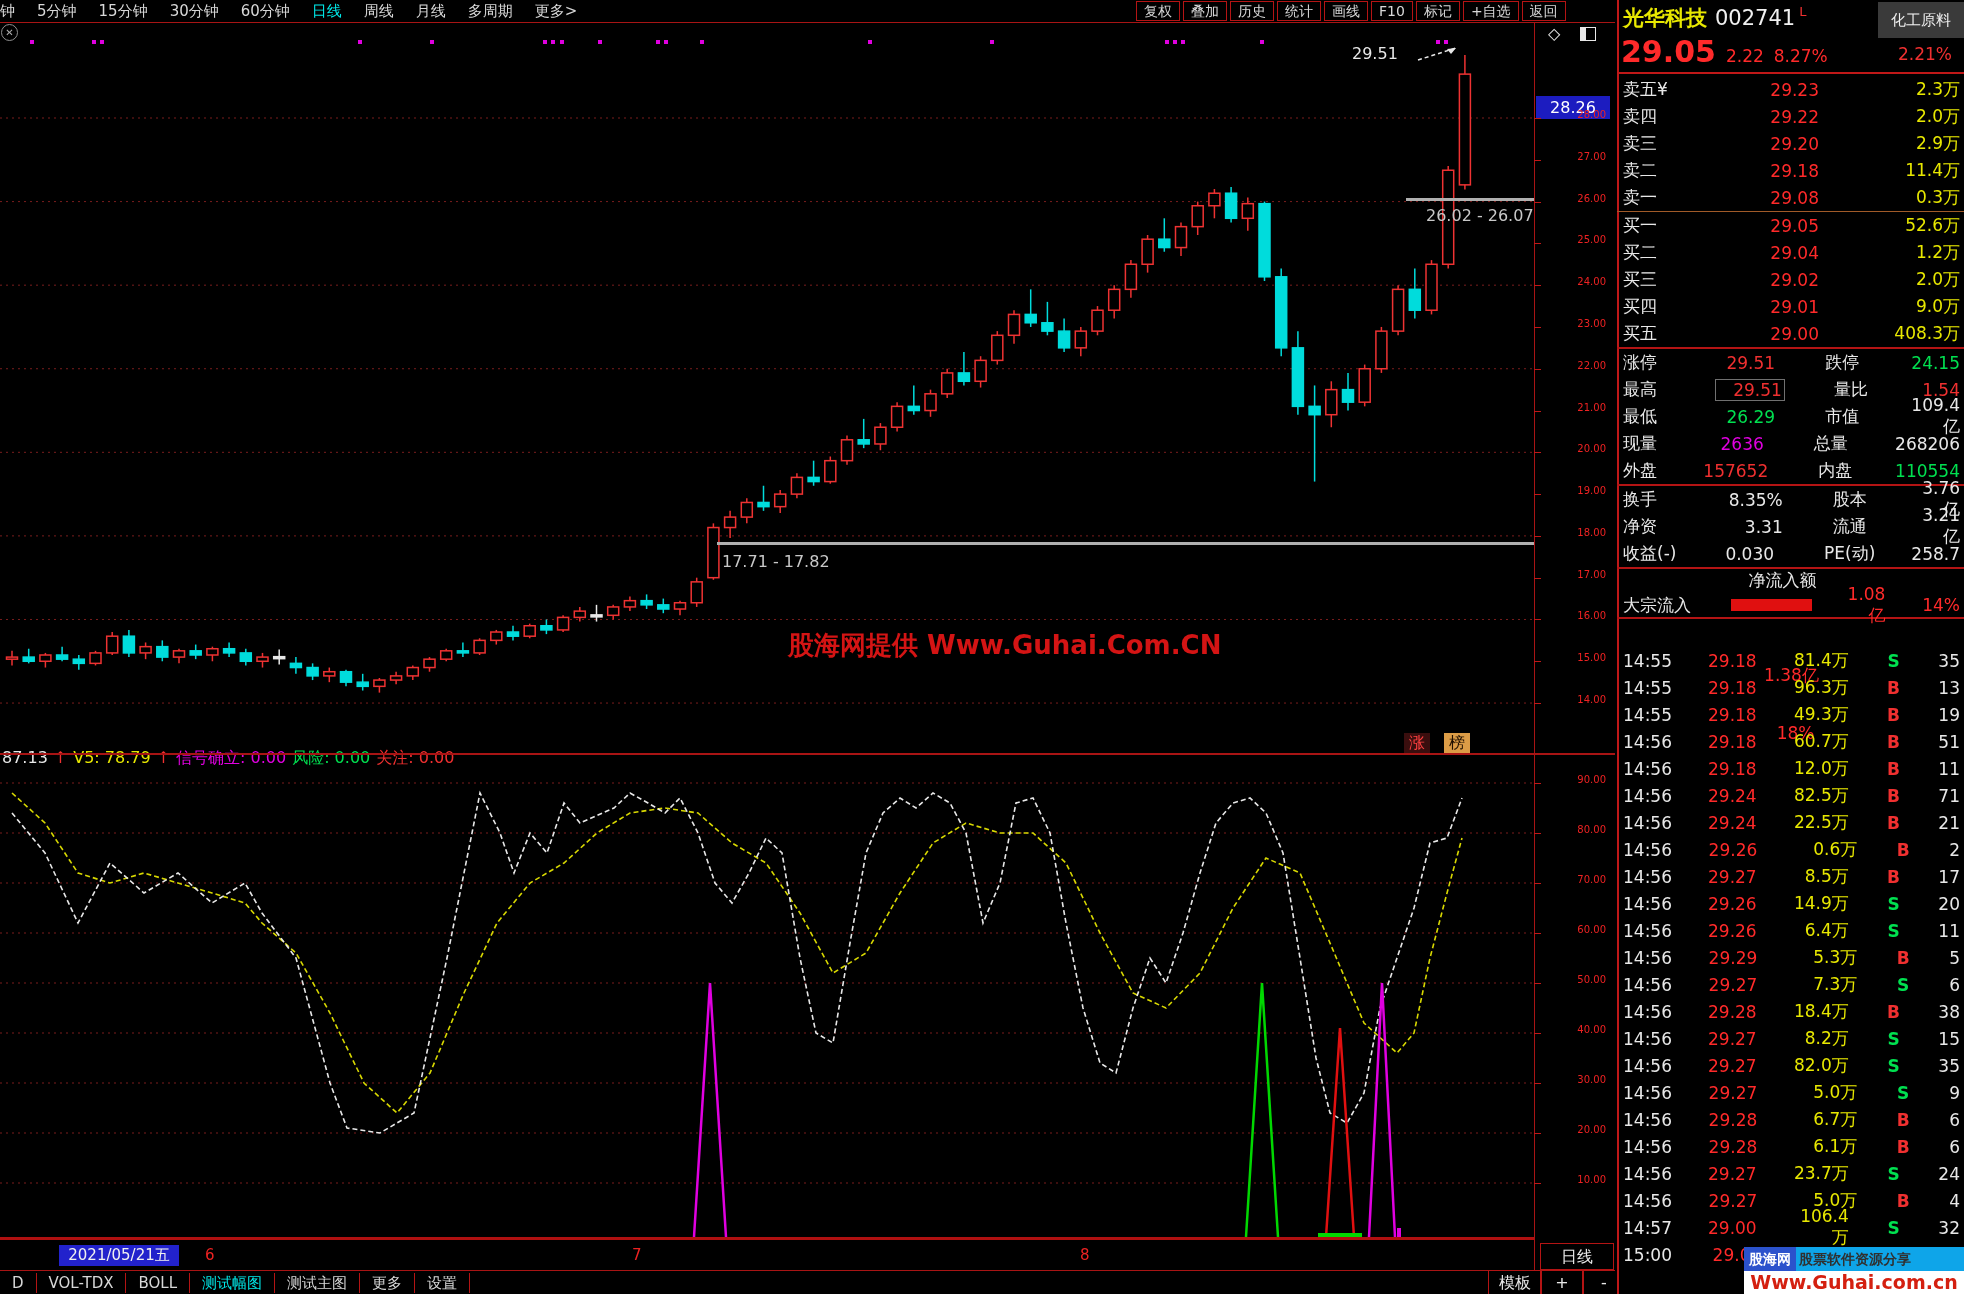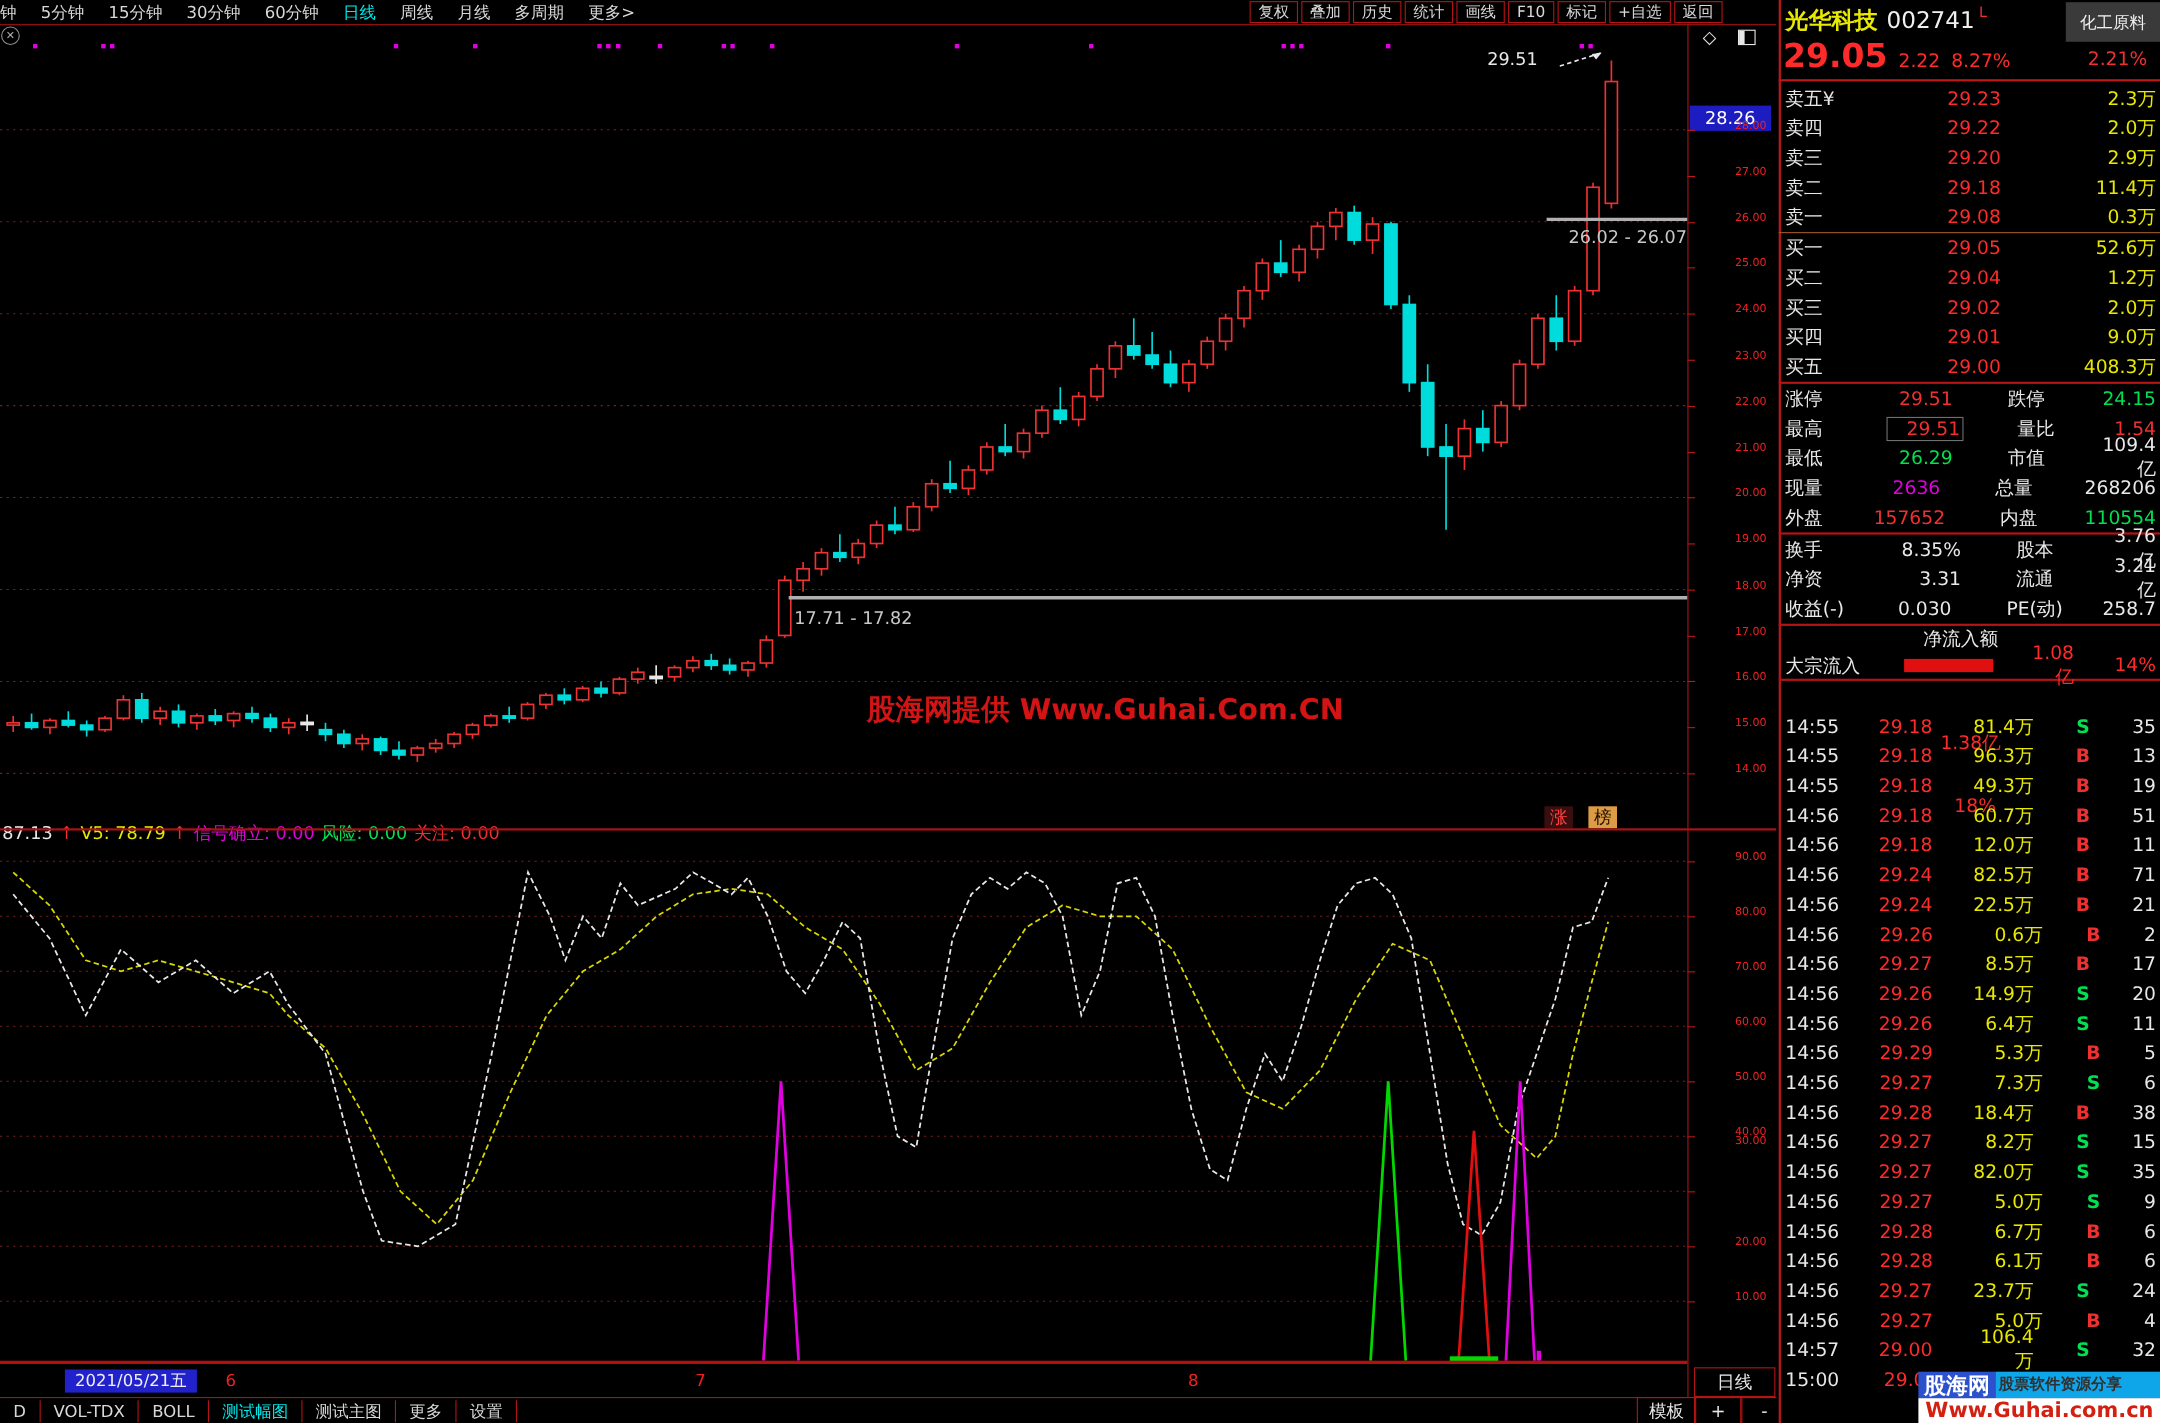--- a/index.html
+++ b/index.html
@@ -74,21 +74,21 @@
   .fl-val{flex:1;text-align:right;color:#ff2a2a;}
   .fl-pct{width:46px;text-align:right;color:#ff2a2a;}
   .tk-time{width:56px;color:#e8e8e8;}
   .tk-price{width:74px;text-align:right;color:#ff2a2a;}
   .tk-vol{width:96px;text-align:right;color:#e8e800;}
   .tk-side{width:30px;text-align:center;font-weight:bold;}
   .tk-n{flex:1;color:#e8e8e8;}
   
   #corner-wm{position:absolute;left:1744px;top:1247px;width:220px;height:47px;}
   #corner-row1{display:flex;height:24px;}
-  #corner-logo{background:#2b52cc;color:#fff;font-size:20px;font-weight:bold;padding:0 5px;line-height:24px;}
+  #corner-logo{background:#2b52cc;color:#fff;font-size:14px;font-weight:bold;padding:0 5px;line-height:24px;}
   #corner-txt{background:#0ea5e9;color:#303030;font-size:14px;font-weight:bold;line-height:24px;padding:0 3px;flex:1;white-space:nowrap;}
   #corner-url{background:#fff;color:#d42010;font-size:19px;font-weight:bold;height:23px;line-height:23px;text-align:center;white-space:nowrap;}
 </style>
 </head>
 <body>
 
 <div id="app">
 
   <div id="tt-left">
       <span class="tt-item">钟</span>
@@ -416,21 +416,21 @@
       <div class="axis-label" style="top: 824px;">80.00</div>
       <div class="axis-tick" style="top: 833px;"></div>
       <div class="axis-label" style="top: 874px;">70.00</div>
       <div class="axis-tick" style="top: 883px;"></div>
       <div class="axis-label" style="top: 924px;">60.00</div>
       <div class="axis-tick" style="top: 933px;"></div>
       <div class="axis-label" style="top: 974px;">50.00</div>
       <div class="axis-tick" style="top: 983px;"></div>
       <div class="axis-label" style="top: 1024px;">40.00</div>
       <div class="axis-tick" style="top: 1033px;"></div>
-      <div class="axis-label" style="top: 1032px;">30.00</div>
+      <div class="axis-label" style="top: 1074px;">30.00</div>
       <div class="axis-tick" style="top: 1083px;"></div>
       <div class="axis-label" style="top: 1124px;">20.00</div>
       <div class="axis-tick" style="top: 1133px;"></div>
       <div class="axis-label" style="top: 1174px;">10.00</div>
       <div class="axis-tick" style="top: 1183px;"></div>
     </div>
 
   <div id="panel">
     <div class="vline" style="left:0;top:0;height:1294px;width:2px;background:#c01818"></div>
     <div id="panel-name-row">

